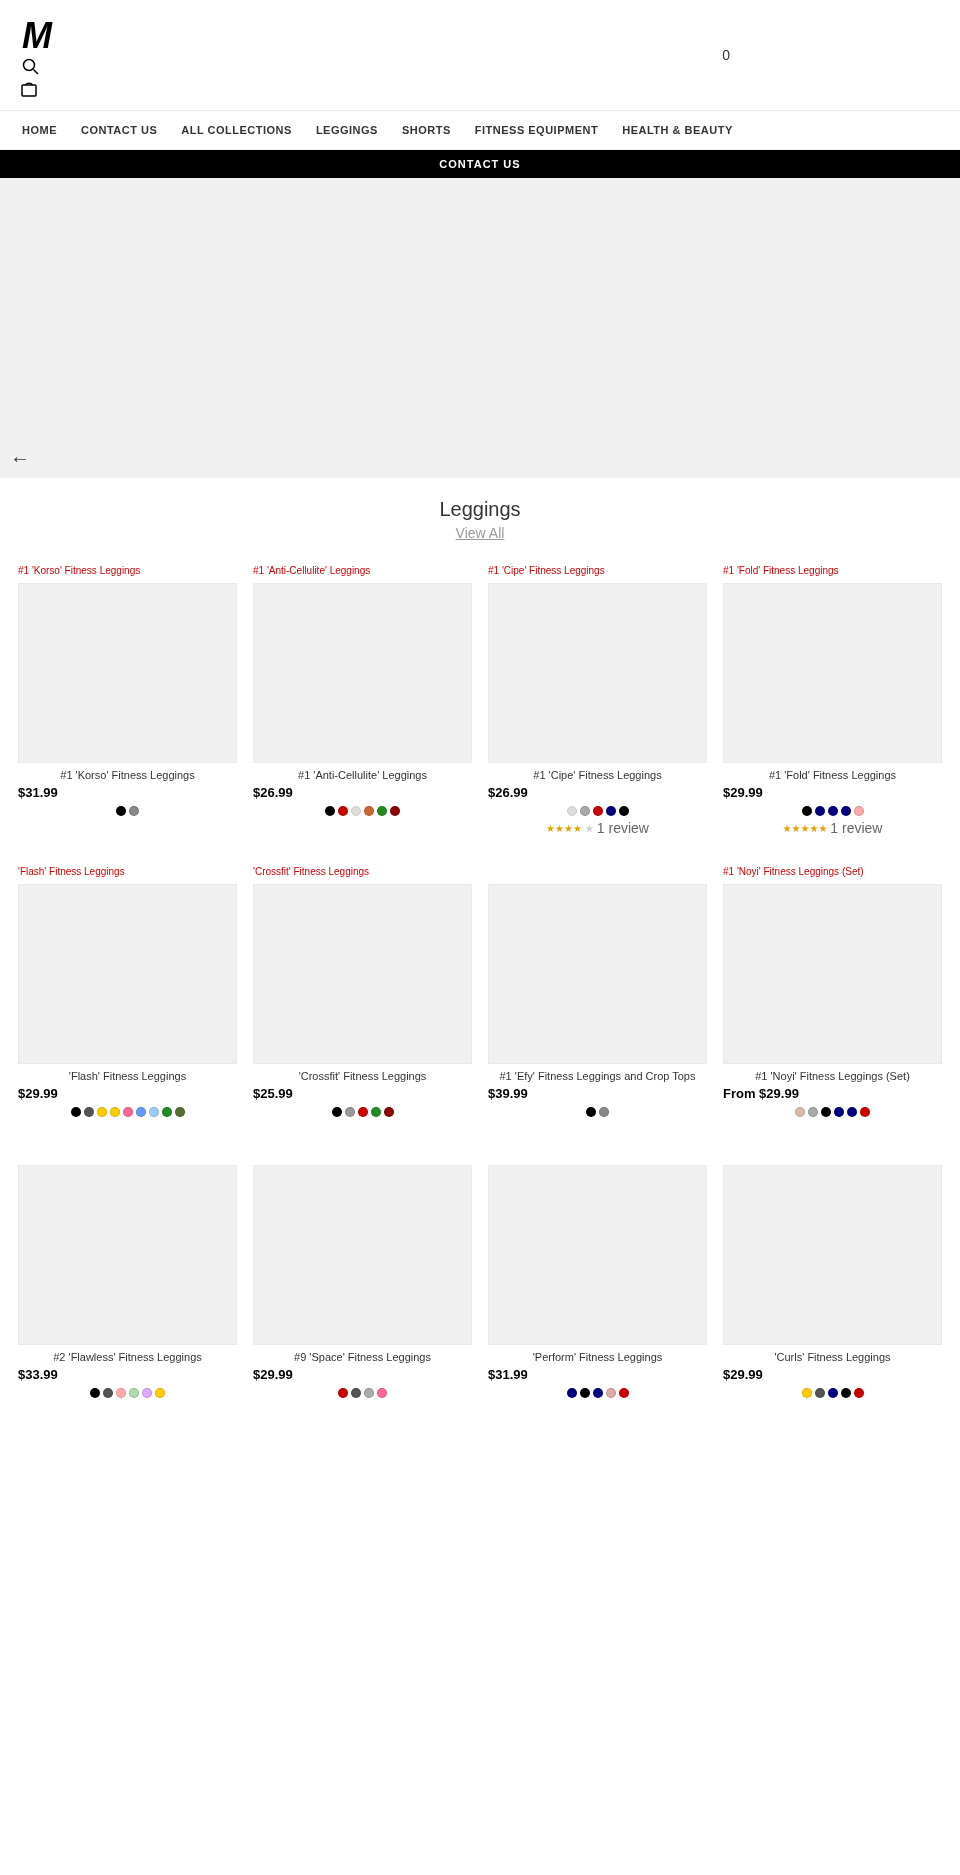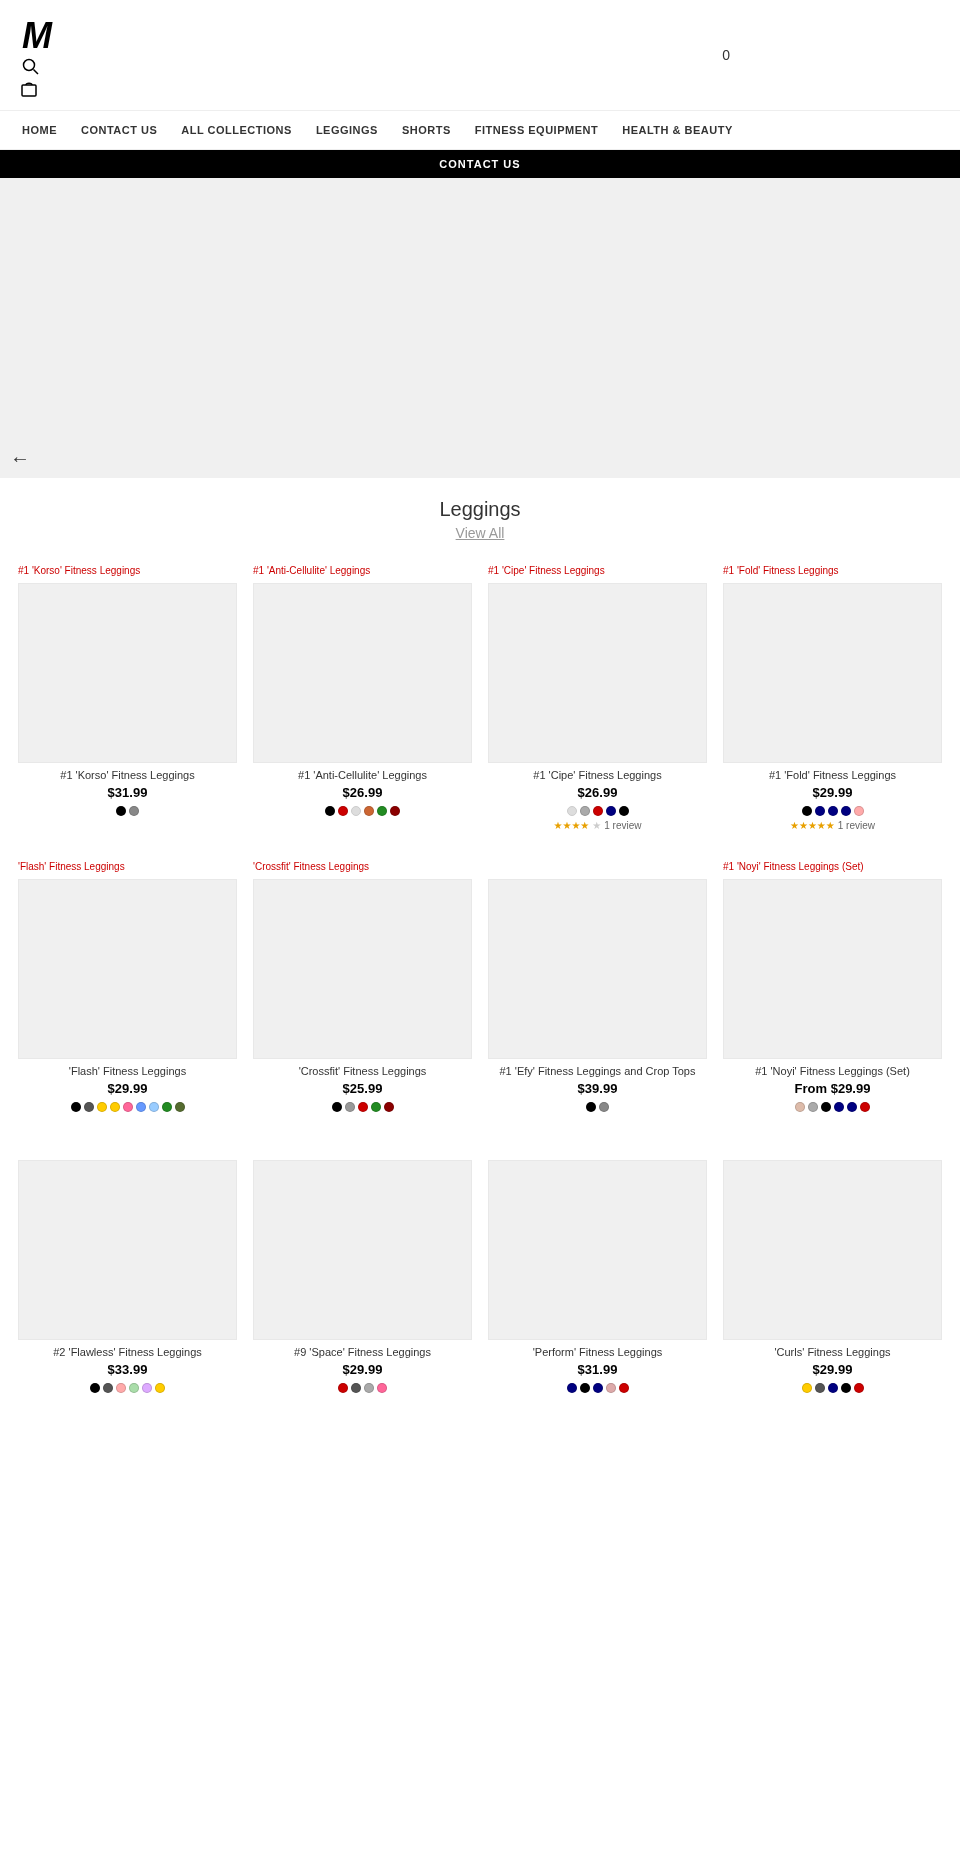--- a/index.html
+++ b/index.html
@@ -106,21 +106,20 @@
     .product-name {
       font-size: 11px;
       color: #333;
       margin-bottom: 4px;
       text-align: center;
     }
     .product-price {
       font-size: 13px;
       font-weight: 600;
       color: #000;
-      text-align: center;
       margin-bottom: 6px;
     }
     .product-colors {
       display: flex;
       justify-content: center;
       gap: 3px;
       margin-bottom: 4px;
       flex-wrap: wrap;
     }
     .color-dot {
@@ -134,21 +133,21 @@
       display: flex;
       align-items: center;
       justify-content: center;
       gap: 3px;
       font-size: 10px;
       color: #e8a000;
       margin-bottom: 4px;
     }
     .rating-text {
       color: #666;
-      font-size: 10px;
+      font-size: 14px;
     }
     .stars {
       color: #e8a000;
       font-size: 10px;
     }
     .star-empty {
       color: #ccc;
     }
 
     

